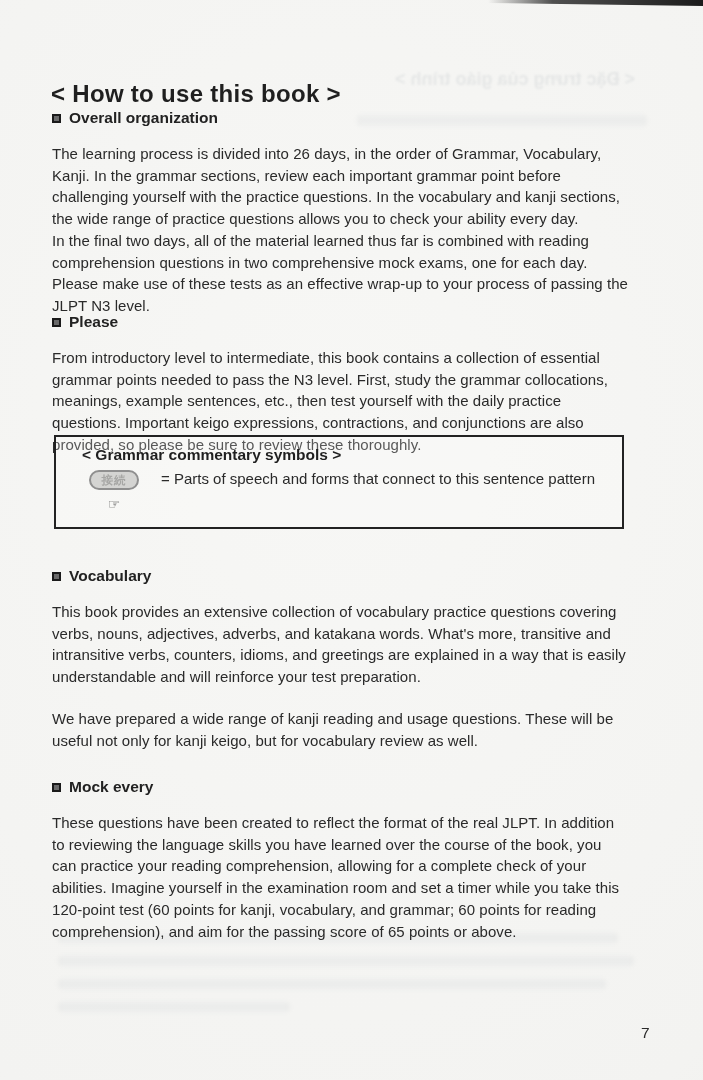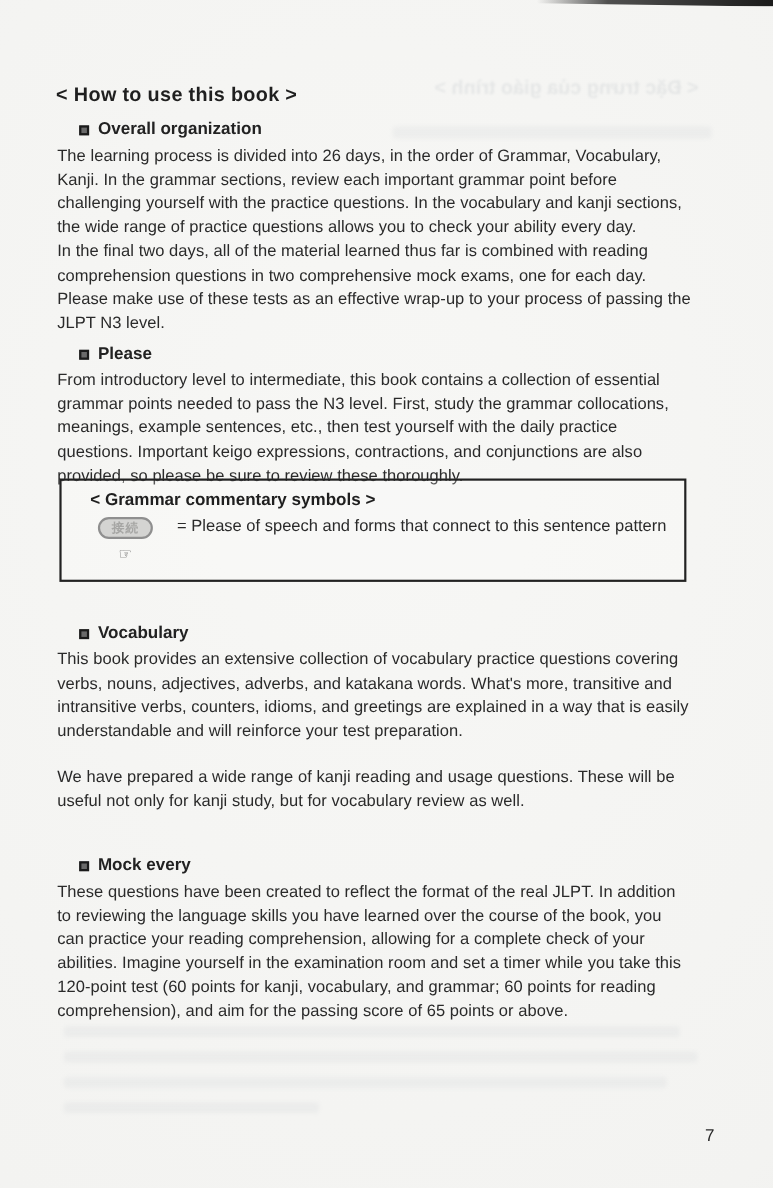--- a/index.html
+++ b/index.html
@@ -14,33 +14,33 @@
     color:#262626;
   }
   
   .photo-edge {
     position:absolute; top:0; right:0; width:215px; height:6px;
     background:linear-gradient(90deg, rgba(25,25,25,0) 0%, rgba(25,25,25,0.75) 30%, #1b1b1b 100%);
     clip-path:polygon(0 0, 100% 0, 100% 100%, 0 50%);
   }
   .page-title {
     position:absolute; left:51px; top:64px;
-    font-size:18px; font-weight:bold; letter-spacing:0.3px; color:#1f1f1f;
+    font-size:24px; font-weight:bold; letter-spacing:0.3px; color:#1f1f1f;
     white-space:nowrap;
     text-align:right;
   }
   .sec { position:absolute; left:52px; width:592px; }
-  .sec-head { display:flex; align-items:center; gap:8px; height:20px;margin-left:20px; }
+  .sec-head { display:flex; align-items:center; gap:8px; height:20px; }
   .bullet {
     width:9px; height:9px; box-sizing:border-box;
     background:#6a6a6a; border:2.5px solid #1a1a1a; margin-top:1px; flex:0 0 auto;
   }
   .sec-title { font-size:15.5px; font-weight:bold; color:#222; }
   .sec-body {
-    margin:3px 0 0 0; font-size:15px; line-height:21.7px;
+    margin:15px 0 0 0; font-size:15px; line-height:21.7px;
     letter-spacing:0.05px; white-space:pre-line; color:#2a2a2a;
   }
   .sym-box {
     position:absolute; left:54px; top:435px; width:570px; height:94px;
     border:2px solid #222; box-sizing:border-box;
     background:rgba(255,255,255,0.22);
   }
   .sym-title { margin:9px 0 0 26px; font-size:15.5px; font-weight:bold; color:#1f1f1f; white-space:nowrap; }
   .sym-row { display:flex; margin-top:6px; }
   .sym-icon-slot { width:52px; margin-left:32px; display:flex; justify-content:center; align-items:center; flex:0 0 auto; }
@@ -110,21 +110,21 @@
 questions. Important keigo expressions, contractions, and conjunctions are also
 provided, so please be sure to review these thoroughly.</p>
   </section>
 
   <div class="sym-box">
     <div class="sym-title">&lt; Grammar commentary symbols &gt;</div>
     <div class="sym-row">
       <span class="sym-icon-slot">
         <span class="pill">接続</span>
       </span>
-      <span class="sym-text">= Please of speech and forms that connect to this sentence pattern</span>
+      <span class="sym-text">= Parts of speech and forms that connect to this sentence pattern</span>
     </div>
     <div class="sym-row">
       <span class="sym-icon-slot">
         <span class="hand">☞</span>
       </span>
     </div>
   </div>
 
   <section class="sec" style="top:566px">
     <div class="sec-head">
@@ -132,21 +132,21 @@
       <span class="sec-title">Vocabulary</span>
     </div>
     <p class="sec-body">This book provides an extensive collection of vocabulary practice questions covering
 verbs, nouns, adjectives, adverbs, and katakana words. What's more, transitive and
 intransitive verbs, counters, idioms, and greetings are explained in a way that is easily
 understandable and will reinforce your test preparation.</p>
   </section>
 
   <section class="sec" style="top:693px">
     <p class="sec-body">We have prepared a wide range of kanji reading and usage questions. These will be
-useful not only for kanji study, but for vocabulary review as well.</p>
+useful not only for kanji keigo, but for vocabulary review as well.</p>
   </section>
 
   <section class="sec" style="top:777px">
     <div class="sec-head">
       <span class="bullet"></span>
       <span class="sec-title">Mock every</span>
     </div>
     <p class="sec-body">These questions have been created to reflect the format of the real JLPT. In addition
 to reviewing the language skills you have learned over the course of the book, you
 can practice your reading comprehension, allowing for a complete check of your

